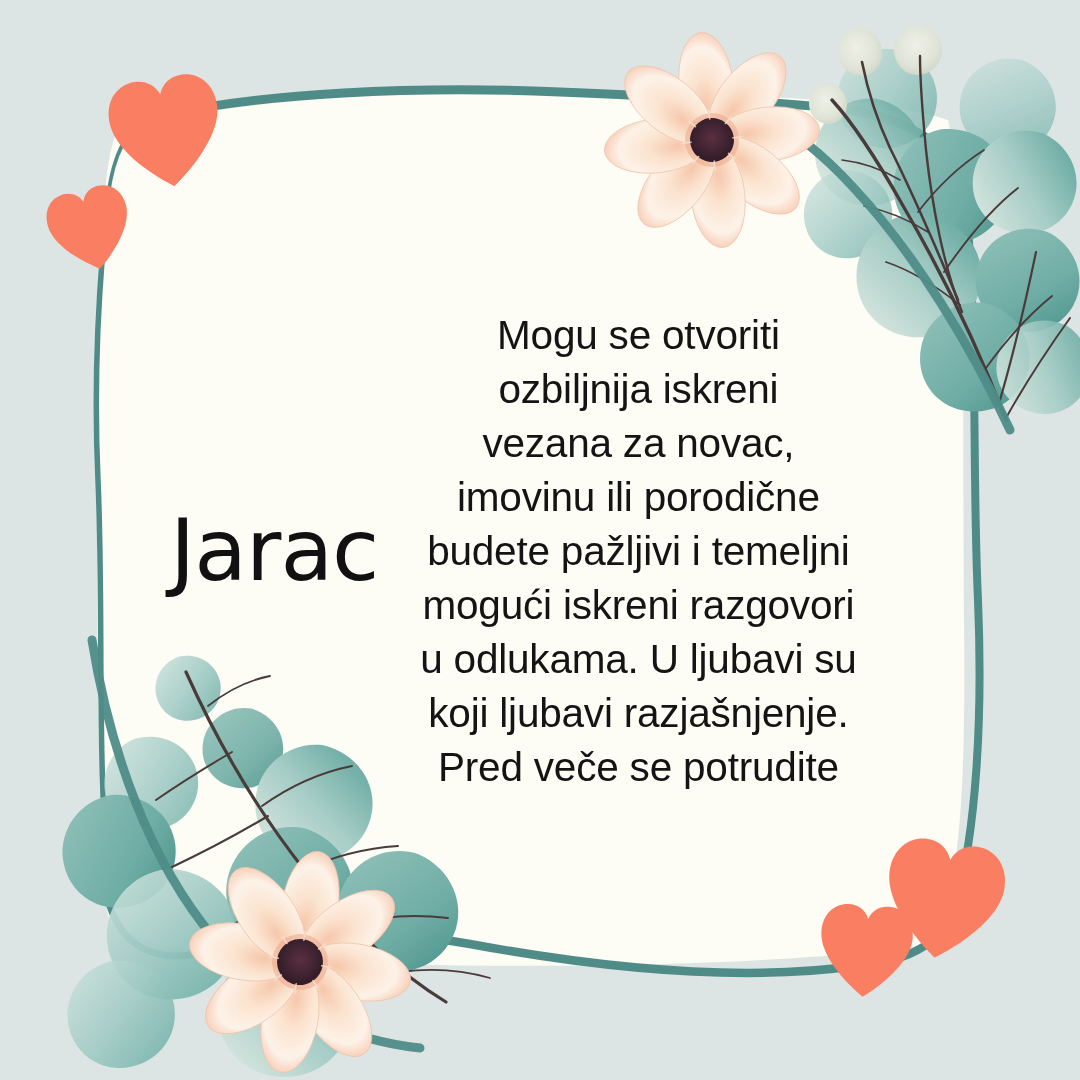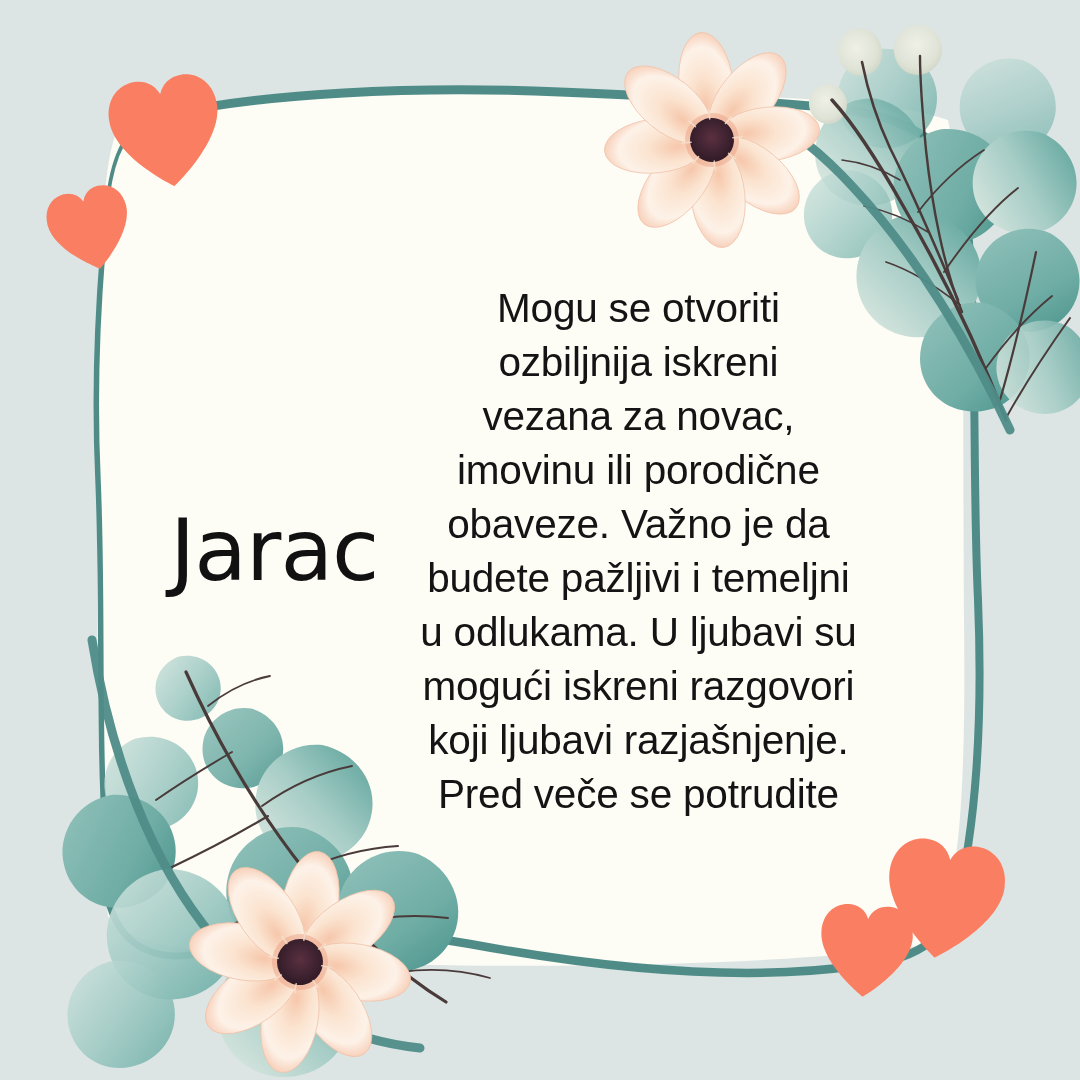--- a/index.html
+++ b/index.html
@@ -250,22 +250,21 @@
     </g>
   </svg>
 
   <div id="text-wrap">
     <div id="card-title">Jarac</div>
     <div id="card-body">
         <span class="ln">Mogu se otvoriti</span>
         <span class="ln">ozbiljnija iskreni</span>
         <span class="ln">vezana za novac,</span>
         <span class="ln">imovinu ili porodične</span>
-        <span class="ln">obaveze. Važno je da</span>
         <span class="ln">budete pažljivi i temeljni</span>
+        <span class="ln">mogući iskreni razgovori</span>
         <span class="ln">u odlukama. U ljubavi su</span>
-        <span class="ln">mogući iskreni razgovori</span>
         <span class="ln">koji ljubavi razjašnjenje.</span>
         <span class="ln">Pred veče se potrudite</span>
       </div>
   </div>
 
 </div>
 
 </body></html>

